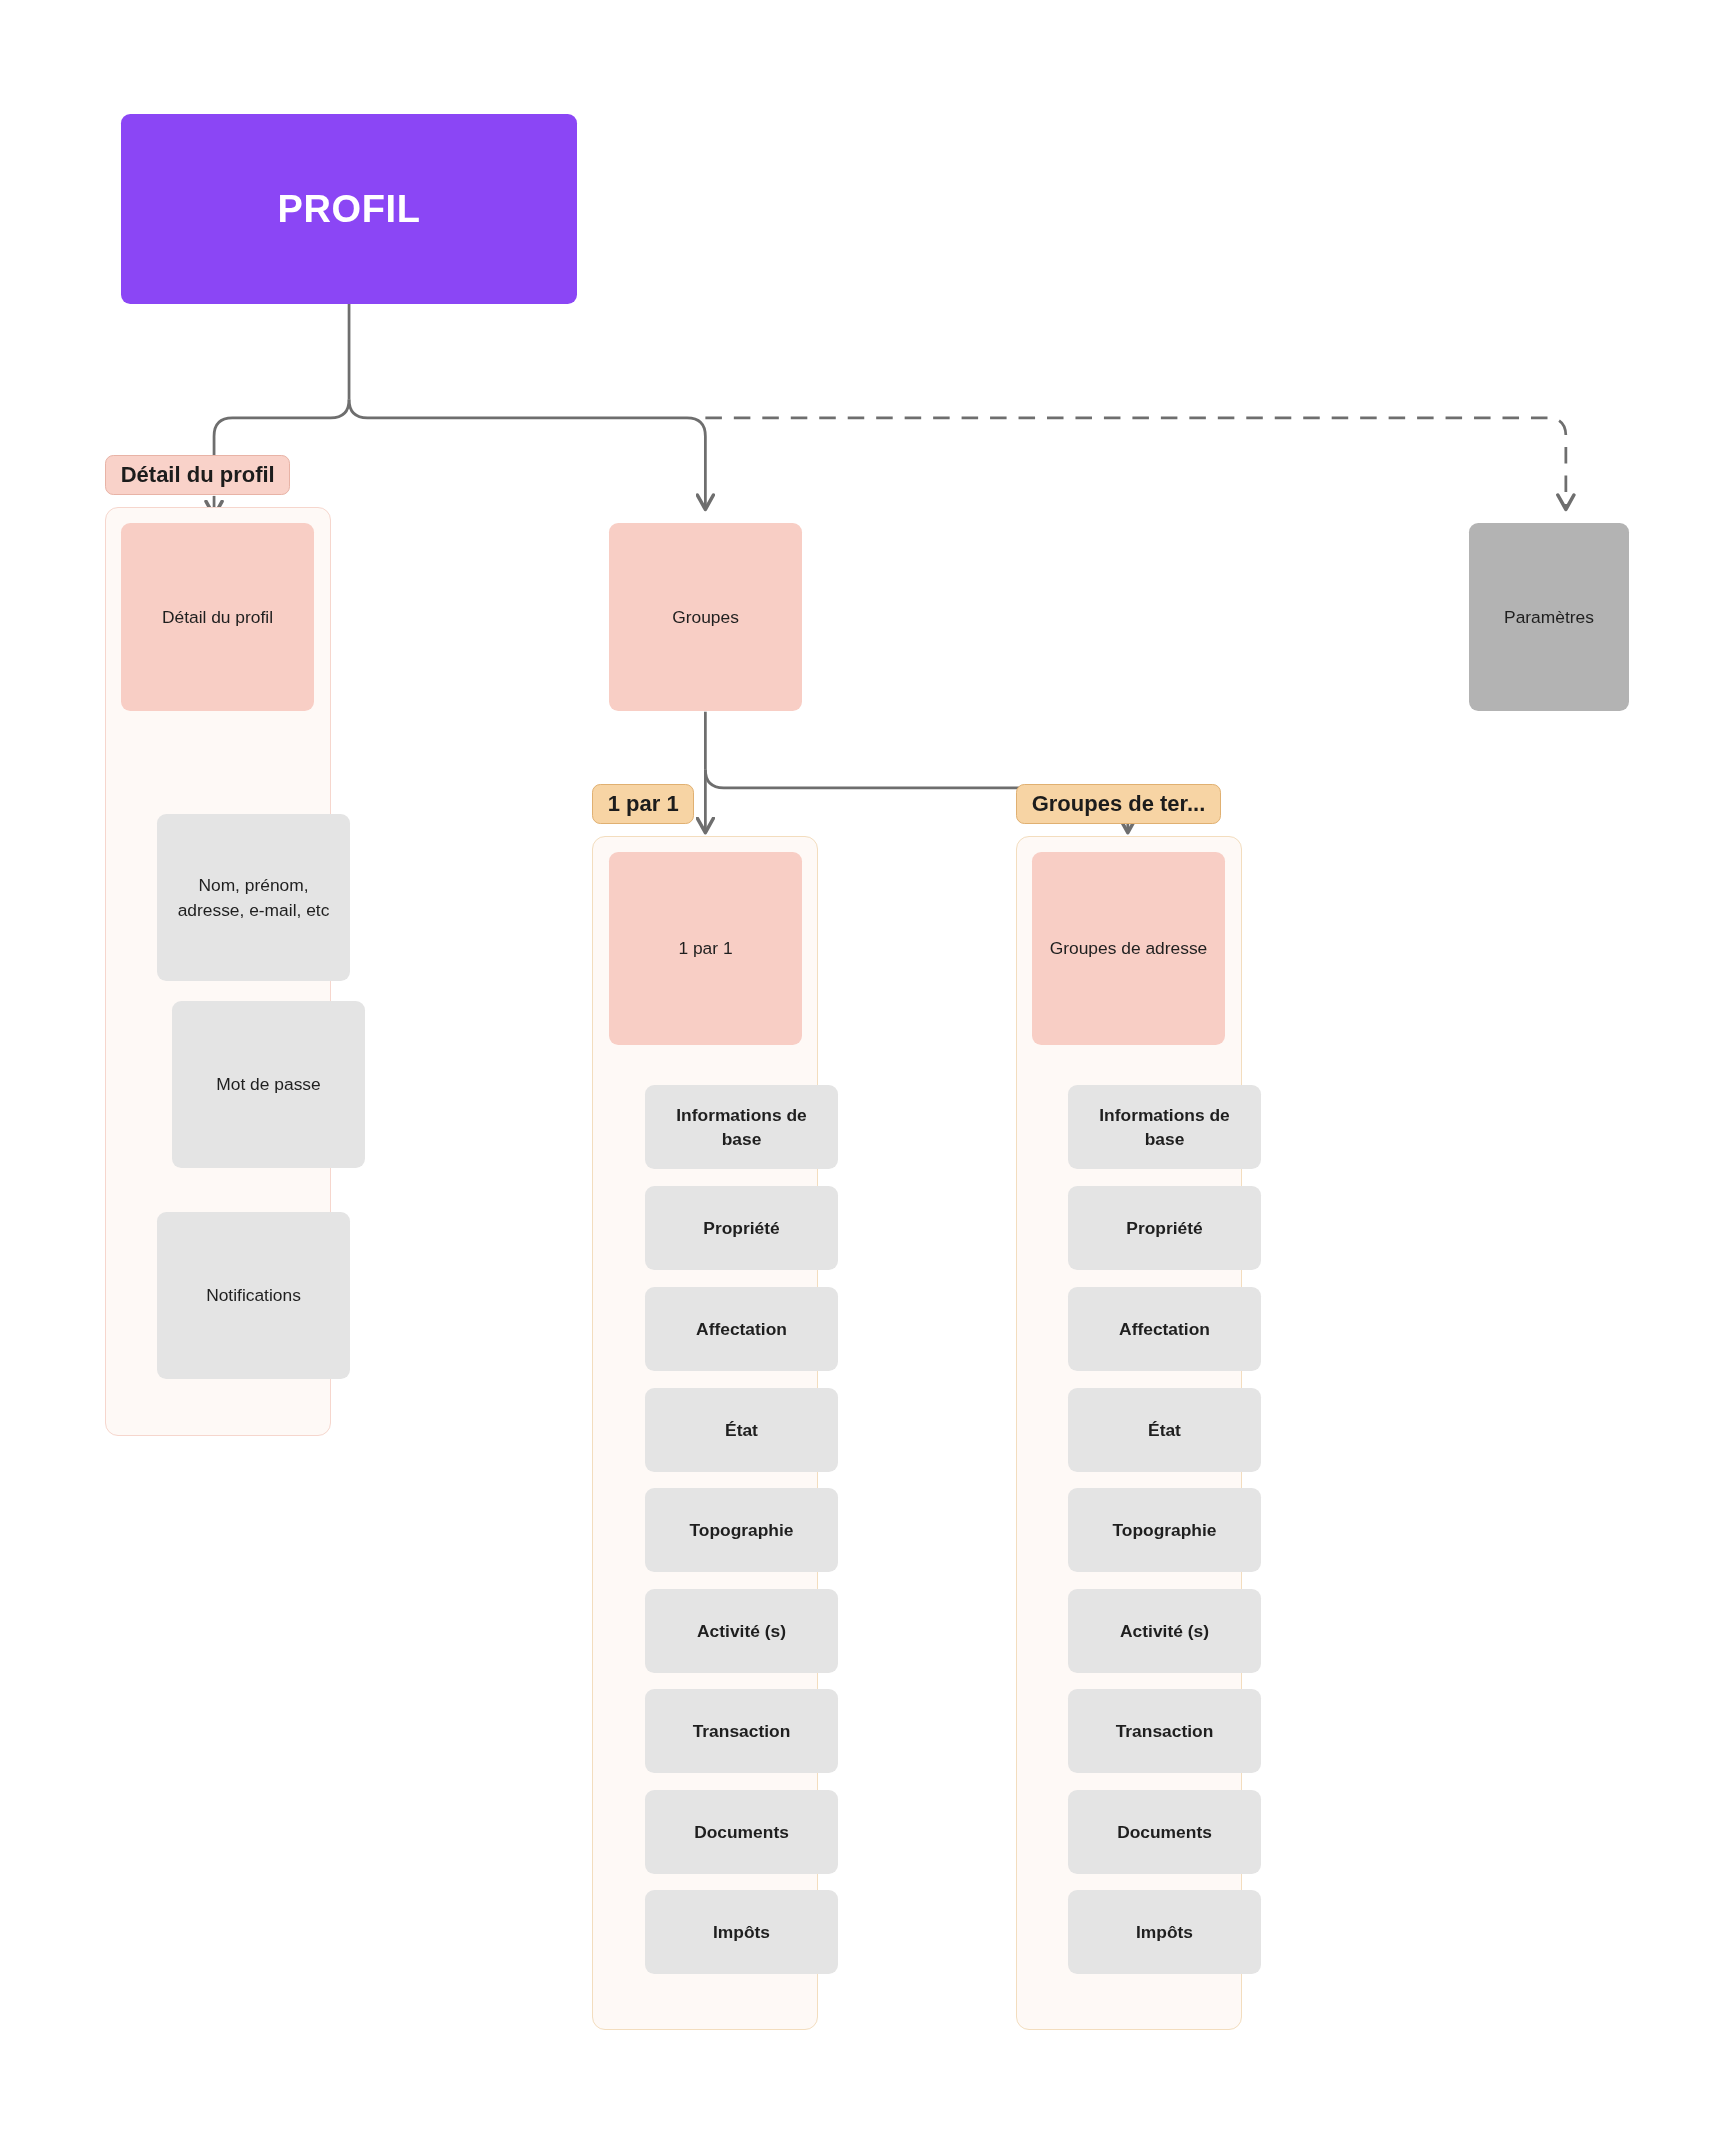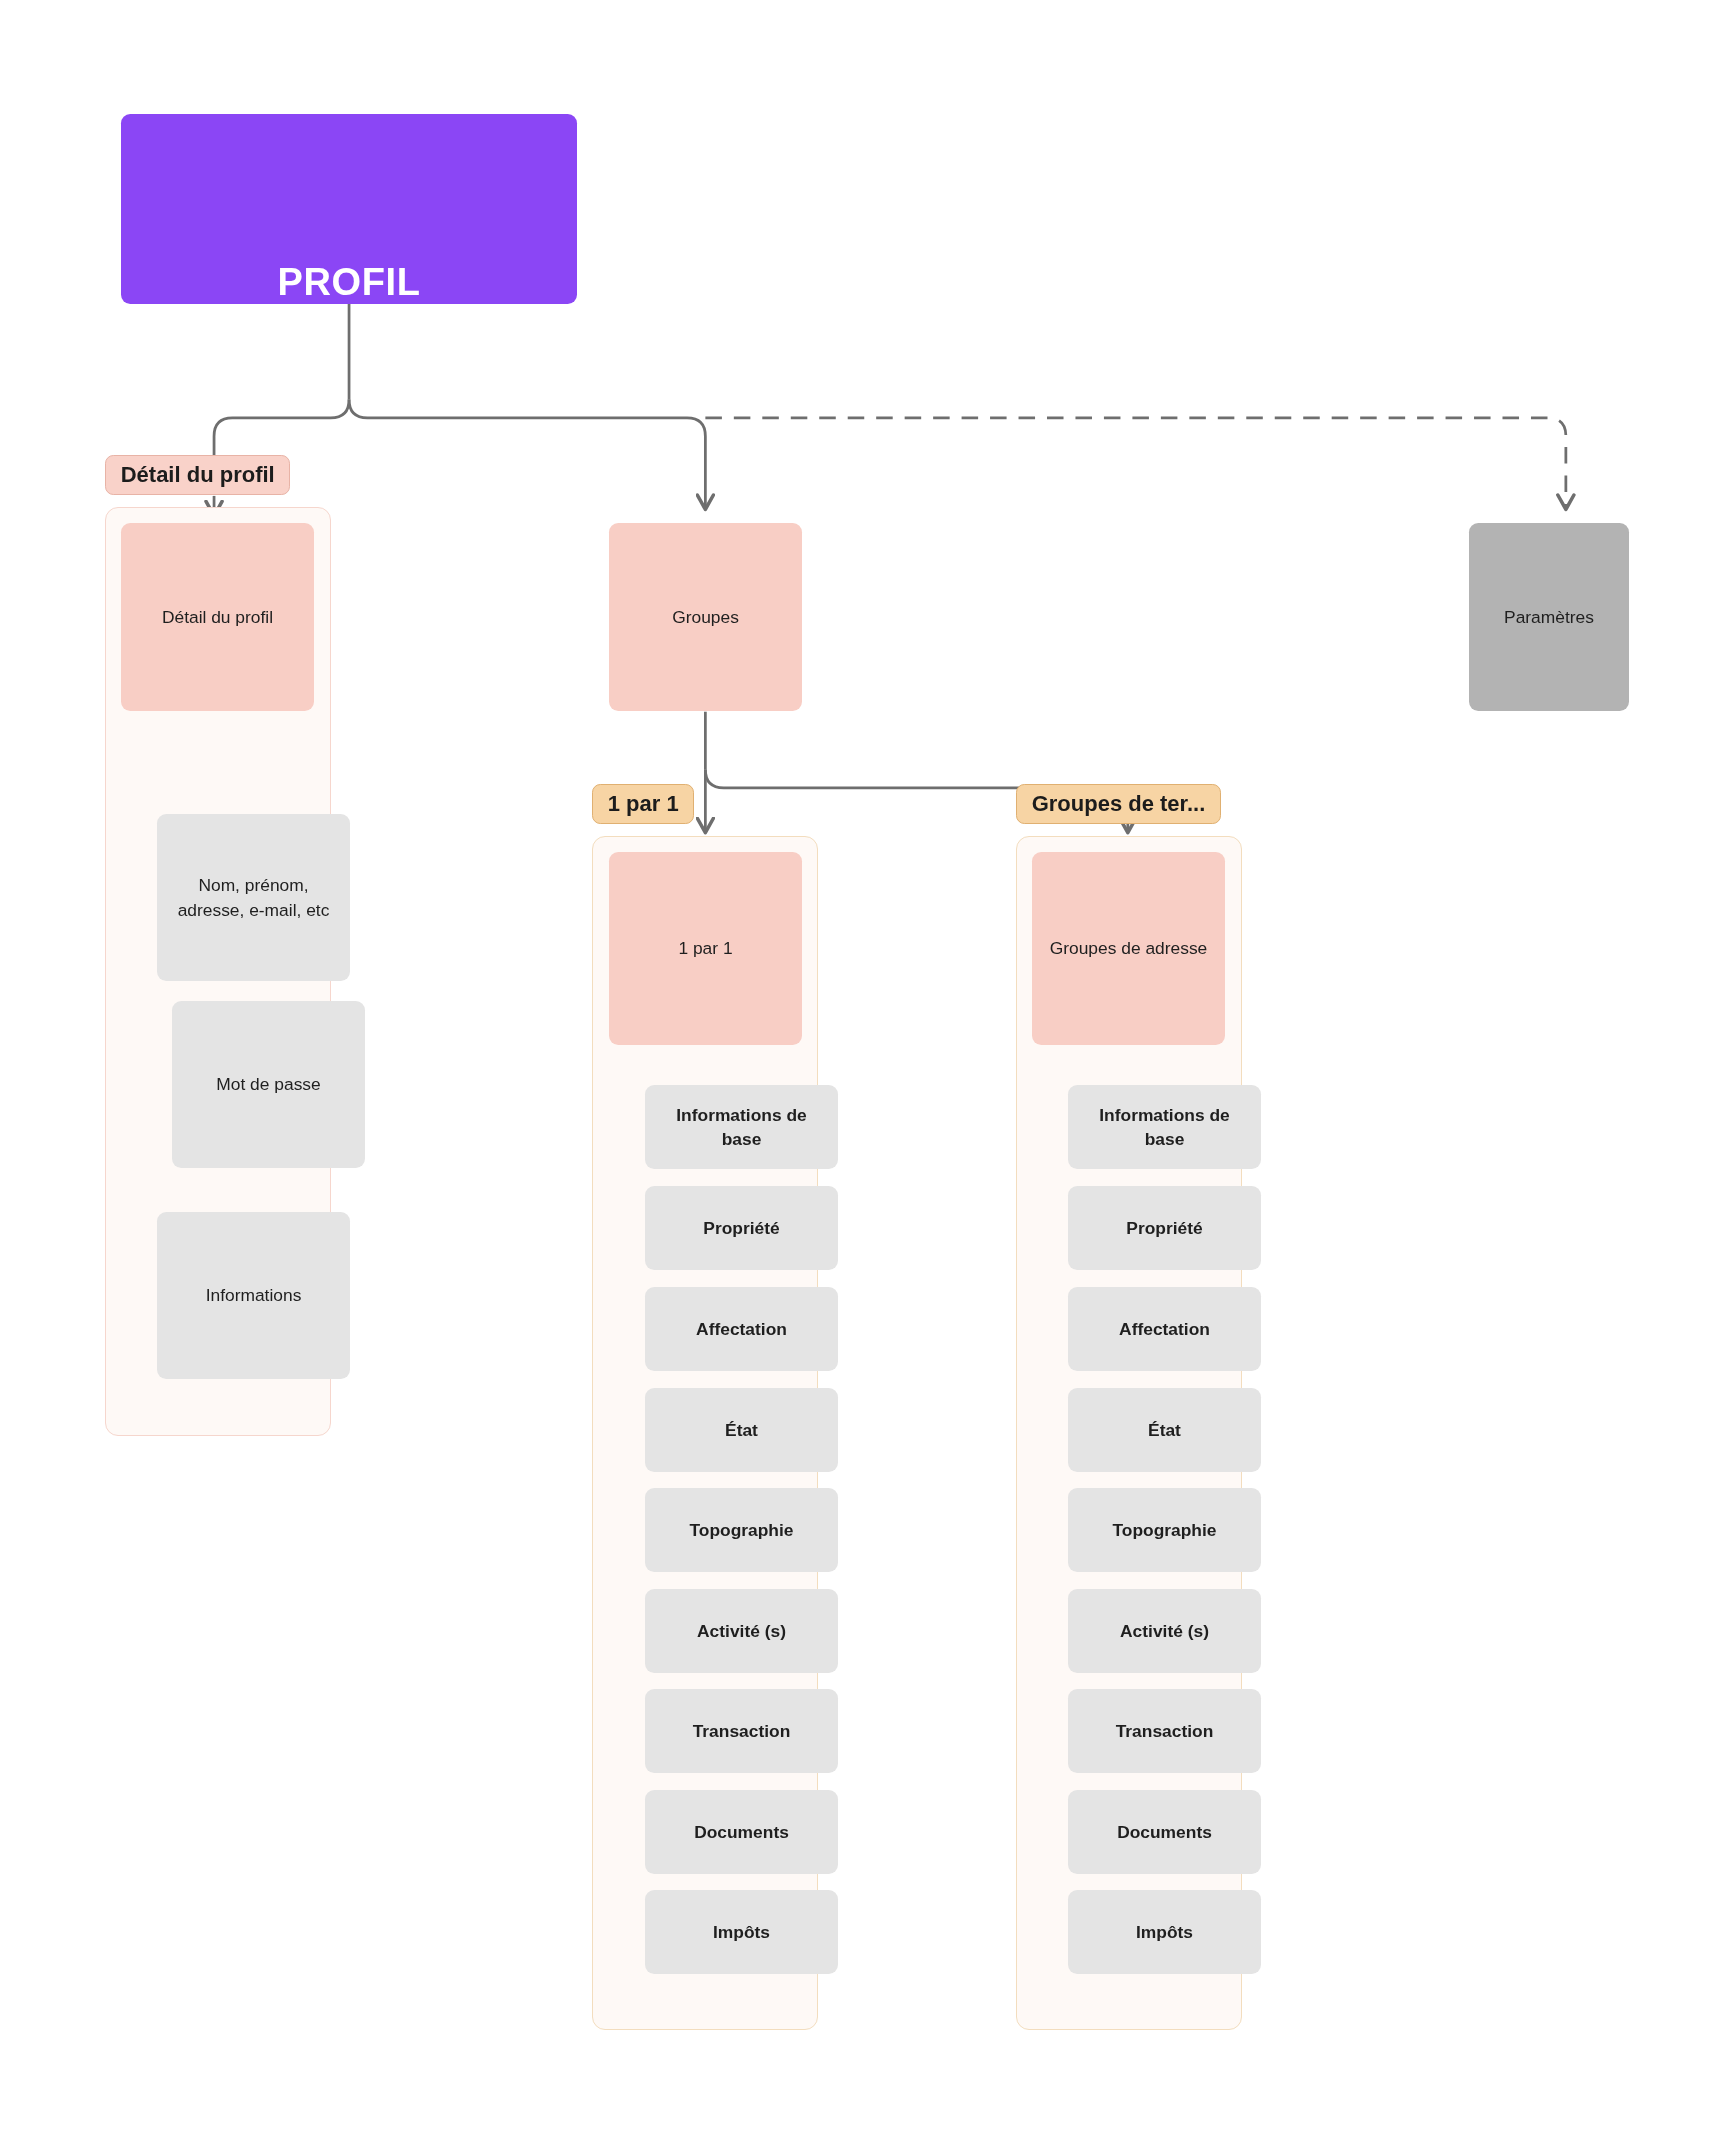--- a/index.html
+++ b/index.html
@@ -33,21 +33,21 @@
   
   .root-node {
     position: absolute;
     left: 121px;
     top: 114px;
     width: 456px;
     height: 190px;
     background: #8B46F5;
     border-radius: 9.2px;
     display: flex;
-    align-items: flex-end;
+    align-items: center;
     justify-content: center;
     z-index: 3;
   }
   .root-label {
     color: #ffffff;
     font-size: 38px;
     font-weight: bold;
     letter-spacing: 0.6px;
   }
 
@@ -144,21 +144,21 @@
   <div class="column column-pink" style="left:105px; top:507px; width:226px; height:929px;"></div>
 
   <div class="badge badge-pink" style="left:105px; top:455px;">Détail du profil</div>
 
   <div class="card card-pink" style="left:121px; top:523px; width:193px; height:188px;">Détail du profil</div>
 
   <div class="card card-grey" style="left:121px; top:814px; width:193px; height:167px;">Nom, prénom, adresse, e-mail, etc</div>
 
   <div class="card card-grey" style="left:136px; top:1001px; width:193px; height:167px;">Mot de passe</div>
 
-  <div class="card card-grey" style="left:121px; top:1212px; width:193px; height:167px;">Informations</div>
+  <div class="card card-grey" style="left:121px; top:1212px; width:193px; height:167px;">Notifications</div>
 
   <div class="card card-pink" style="left:609px; top:523px; width:193px; height:188px;">Groupes</div>
 
   <div class="column column-orange" style="left:592px; top:836px; width:226px; height:1194px;"></div>
 
   <div class="badge badge-orange" style="left:592px; top:784px;">1 par 1</div>
 
   <div class="card card-pink" style="left:609px; top:852px; width:193px; height:193px;">1 par 1</div>
 
   <div class="card card-grey card-bold" style="left:609px; top:1085px; width:193px; height:84px;">Informations de base</div>

